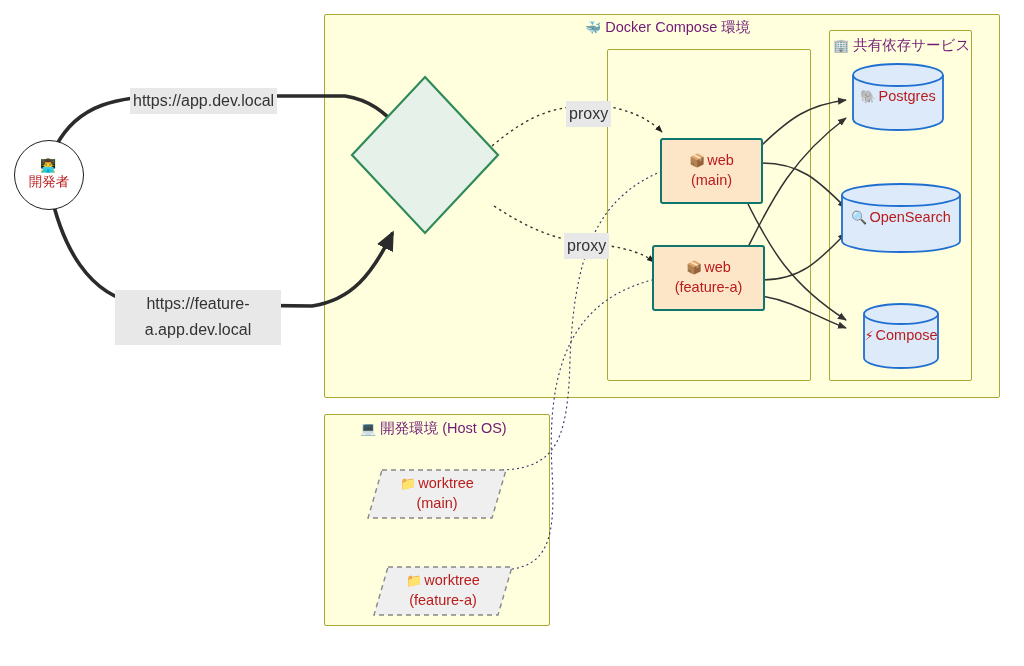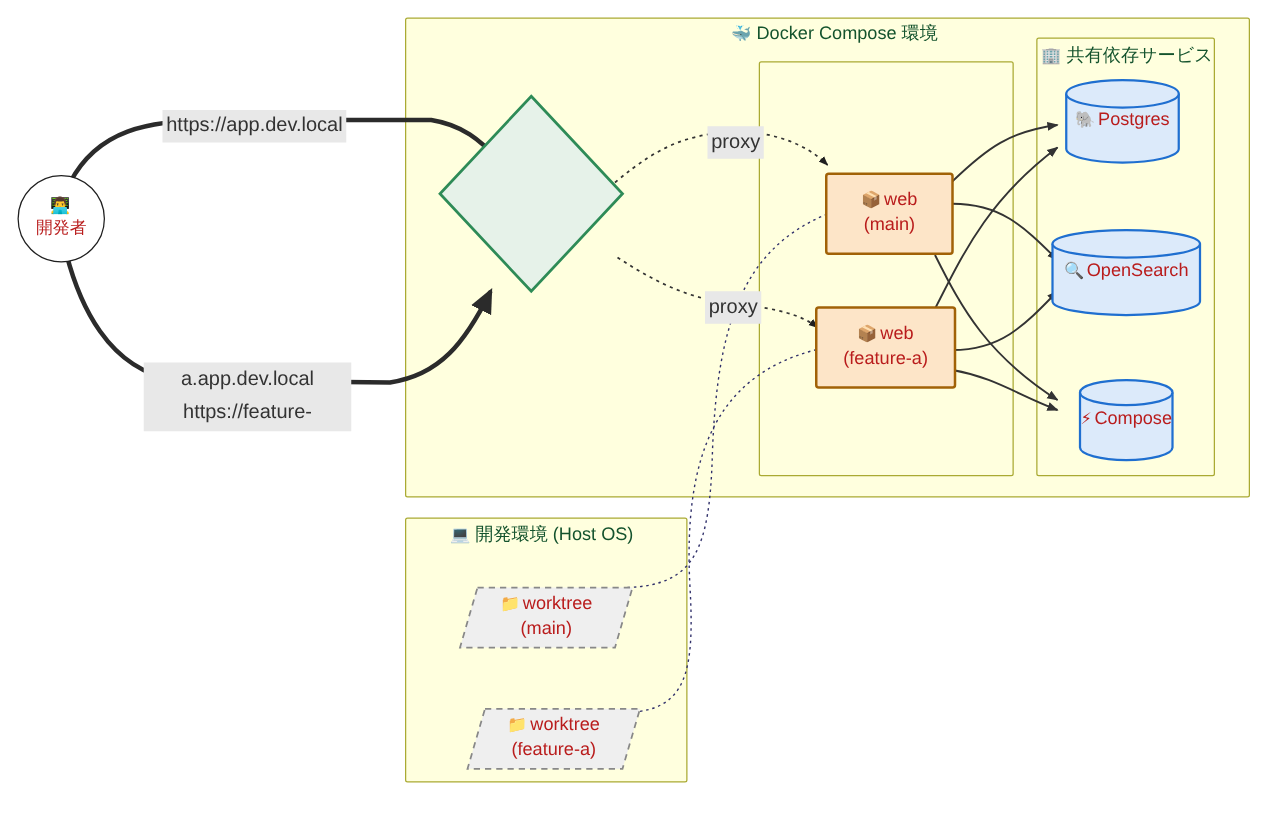--- a/index.html
+++ b/index.html
@@ -32,21 +32,21 @@
   .subgraph {
     position: absolute;
     background: #ffffde;
     border: 1px solid #aaaa33;
     border-radius: 2px;
     box-sizing: border-box;
   }
   .subgraph-label {
     position: absolute;
     font-size: 14.5px;
-    color: #14532d;
+    color: #701a75;
     white-space: nowrap;
     line-height: 1;
     text-align: center;
   }
   .subgraph-label .emoji {
     font-family: "DejaVu Sans", sans-serif;
     font-size: 13px;
   }
 
   
@@ -88,21 +88,21 @@
     width: 100%; height: 100%;
   }
   .node-diamond .dtext {
     position: relative;
     z-index: 2;
     width: 100%;
   }
 
   .node-rect {
     background: #fde5c8;
-    border: 2px solid #a16207;
+    border: 2px solid #0f766e;
     border-radius: 3px;
   }
 
   .node-cyl {
     background: transparent;
   }
   .node-cyl .ctext {
     position: relative;
     z-index: 2;
     font-size: 14.5px;
@@ -285,21 +285,21 @@
       <div class="line">
         <span class="emoji">📁</span><span>worktree</span>
       </div>
       <div class="line">(feature-a)</div>
     </div>
   </div>
 
   <div class="edge-label" style="left:130px; top:88px;">https://app.dev.local</div>
 
   <div class="edge-label two-line" style="left:115px; top:290px; width:166px;">
+    <div>https://feature-</div>
     <div>a.app.dev.local</div>
-    <div>https://feature-</div>
   </div>
 
   <div class="edge-label" style="left:566px; top:101px;">proxy</div>
 
   <div class="edge-label" style="left:564px; top:233px;">proxy</div>
 
 </div>
 
 </body></html>

